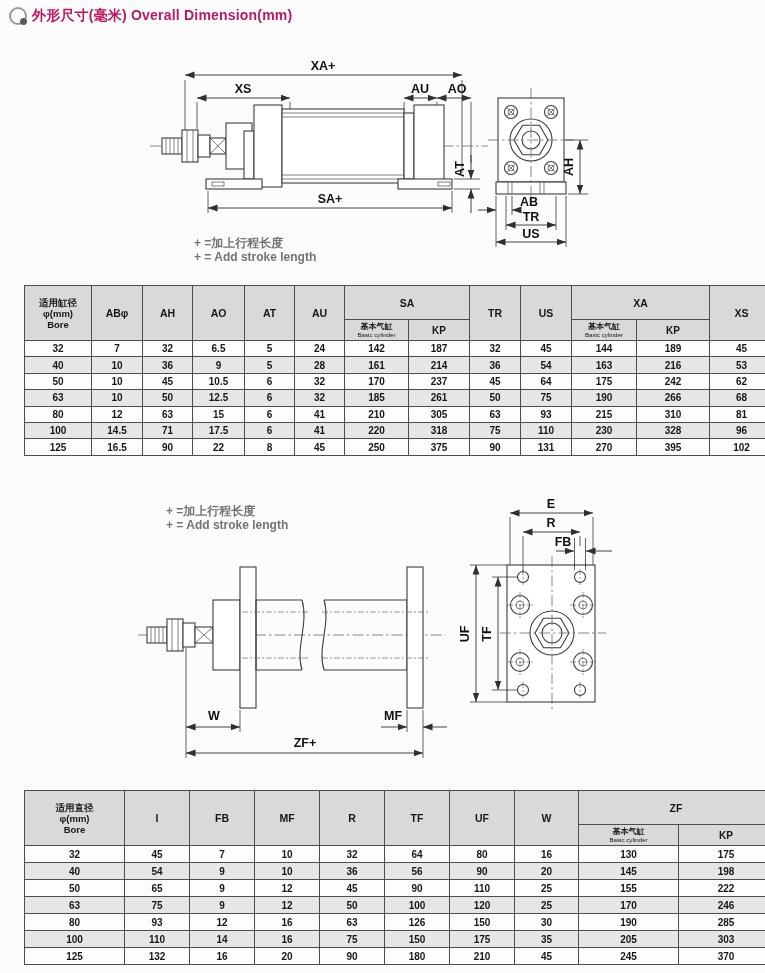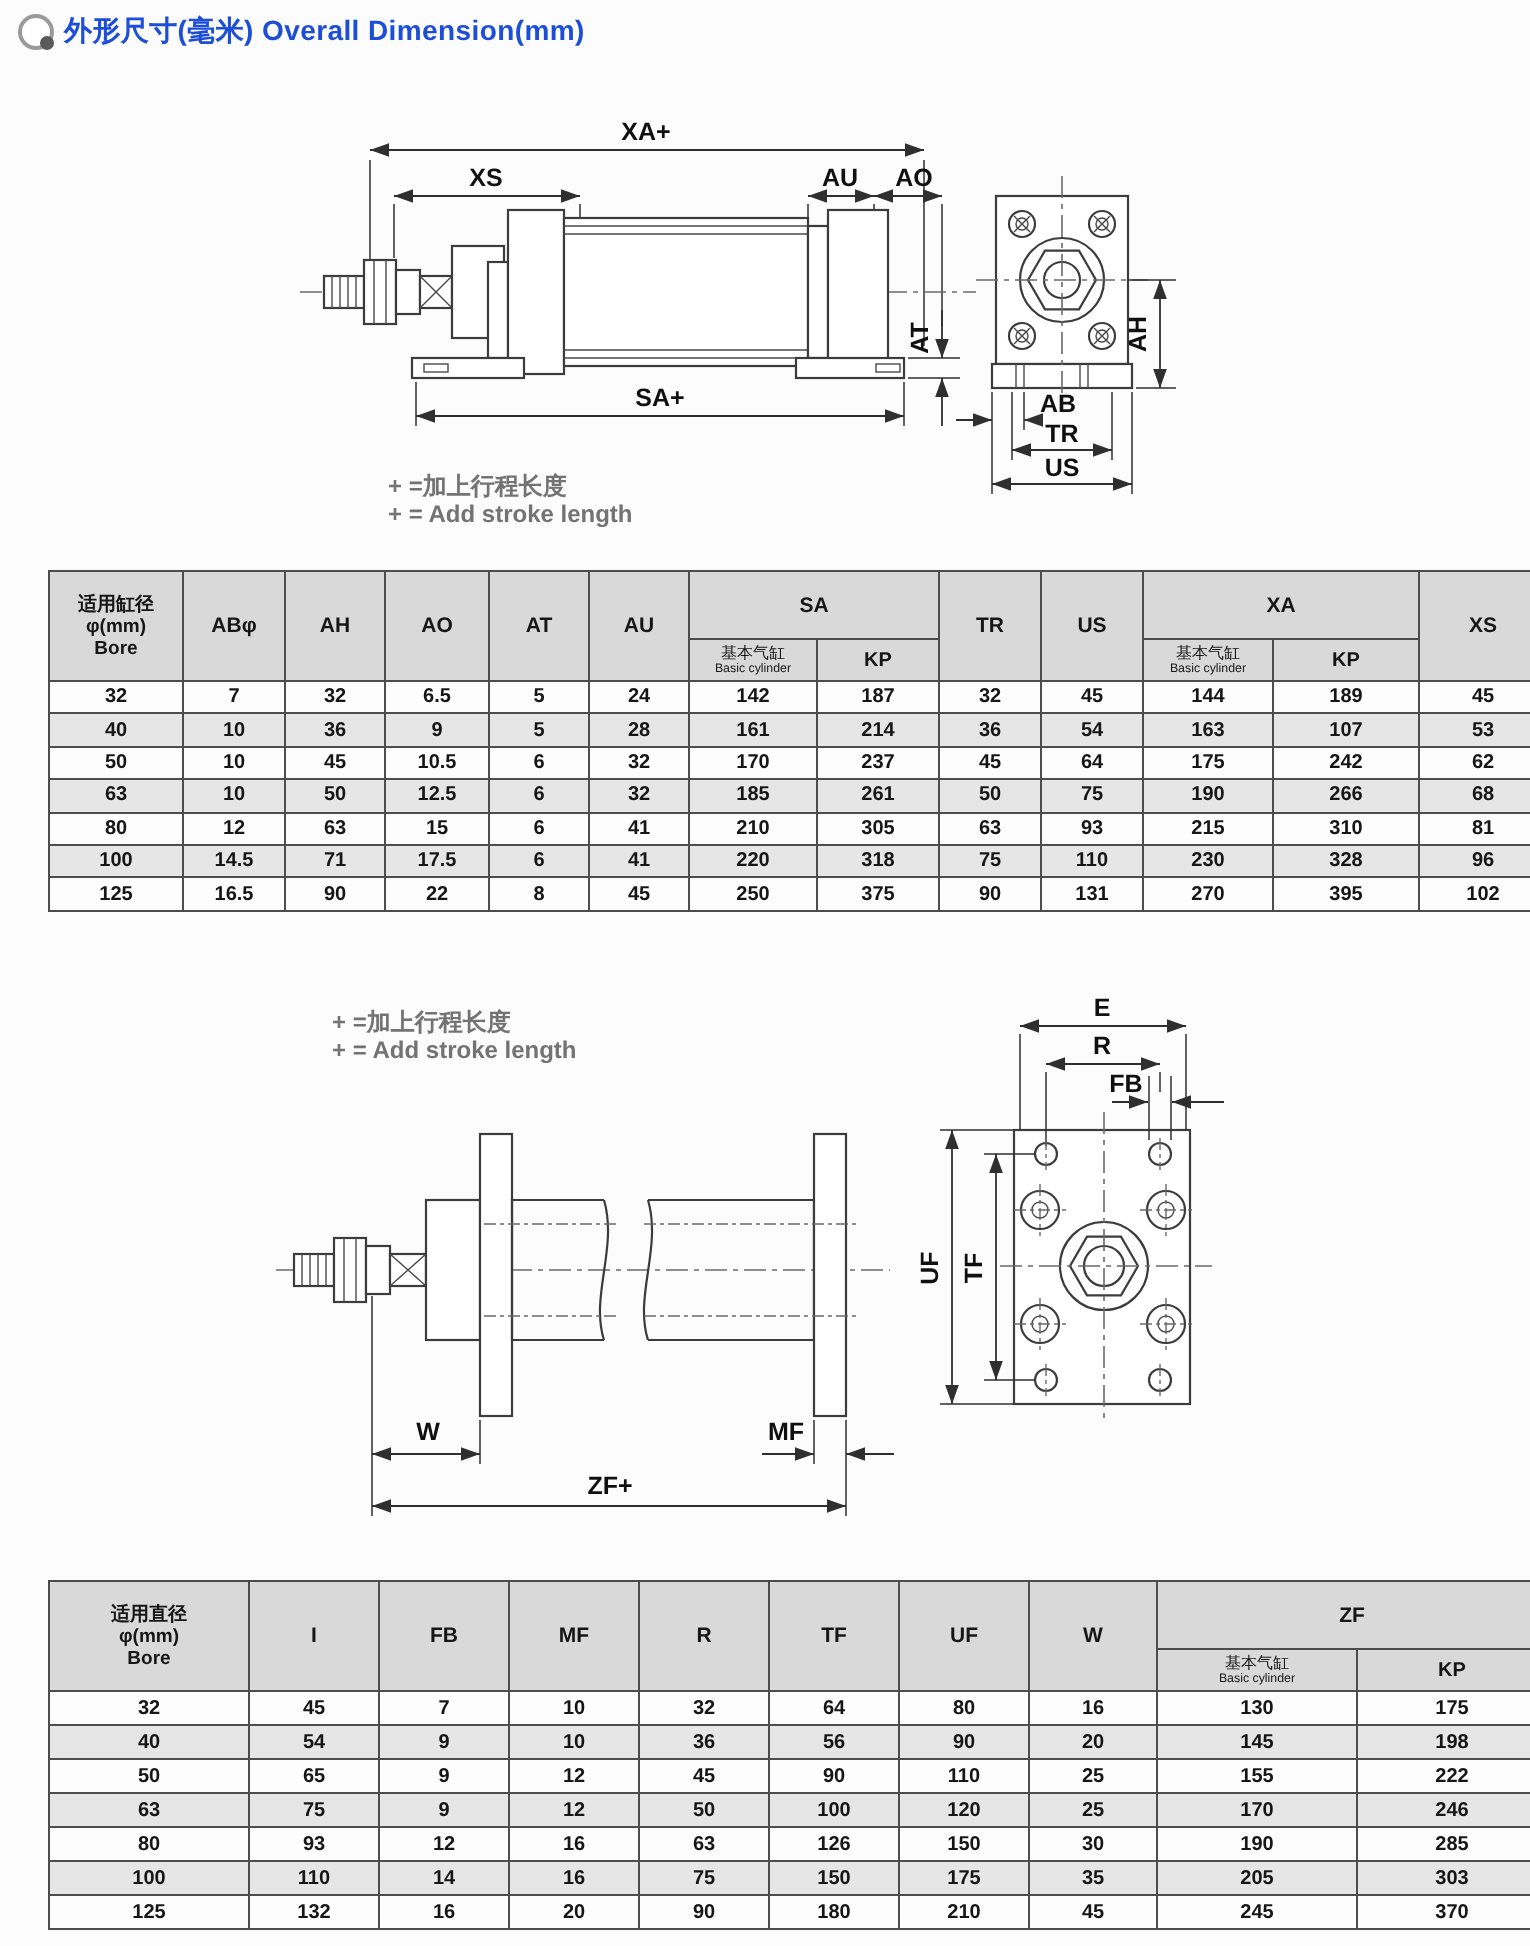--- a/index.html
+++ b/index.html
@@ -1,38 +1,38 @@
 <!DOCTYPE html>
 <html><head>
 <meta charset="utf-8">
 <style>
   html,body{margin:0;padding:0;background:#fff;}
   .page{position:relative;width:765px;height:973px;background:#fcfcfc;font-family:"Liberation Sans",sans-serif;overflow:hidden;}
   .title-bar{position:absolute;left:9px;top:7px;display:flex;align-items:center;gap:5px;}
   .sec-icon{width:14px;height:14px;border:2px solid #9a9a9a;border-radius:50%;position:relative;background:#fff;flex:0 0 auto;}
   .sec-icon::after{content:"";position:absolute;right:-2px;bottom:-2px;width:7px;height:7px;background:#5a5a5a;border-radius:50%;}
-  .page-title{font-size:14px;font-weight:600;color:#1d4ed8;letter-spacing:.2px;}
+  .page-title{font-size:14px;font-weight:600;color:#be185d;letter-spacing:.2px;}
   .note{position:absolute;font-size:12px;font-weight:700;color:#737373;line-height:14px;}
   .note div{white-space:pre;}
   svg.draw{position:absolute;left:0;}
   .ln{stroke:#3c3c3c;stroke-width:1.1;fill:none;}
   .lf{stroke:#3c3c3c;stroke-width:1.1;fill:#fff;}
   .thin{stroke:#4a4a4a;stroke-width:.7;fill:none;}
   .cl{stroke:#6a6a6a;stroke-width:.8;stroke-dasharray:11 3 2.5 3;fill:none;}
   .clс{stroke:#6a6a6a;stroke-width:.7;stroke-dasharray:6 2 2 2;fill:none;}
   .dim{stroke:#2f2f2f;stroke-width:.9;fill:none;}
   .ext{stroke:#2f2f2f;stroke-width:.75;fill:none;}
   text.dl{font-family:"Liberation Sans",sans-serif;font-size:12.5px;fill:#101010;font-weight:600;}
   .dimtable{position:absolute;left:24px;width:749px;border-collapse:collapse;table-layout:fixed;font-size:10px;color:#161616;border-radius:29px;}
   .dimtable th,.dimtable td{border:1px solid #4d4d4d;text-align:center;vertical-align:middle;padding:0;font-weight:700;}
   .dimtable thead th{background:#d9d9d9;}
   .dimtable thead tr.mainrow th{height:33px;font-size:10.5px;}
   .dimtable thead tr.subrow th{height:20px;font-size:10px;}
   .th-multi{white-space:pre-line;font-size:9.5px !important;line-height:11px;}
-  .sub-cn{font-size:8px;line-height:9px;font-weight:400;}
+  .sub-cn{font-size:8px;line-height:9px;font-weight:700;}
   .sub-en{font-size:6.5px;line-height:7px;font-weight:400;transform:scale(.95);}
   #t1 tbody tr{height:16.4px;}
   #t2 tbody tr{height:17px;}
   .dimtable tbody tr.alt{background:#e6e6e6;}
   .dimtable tbody tr{background:#fdfdfd;}
 </style>
 </head>
 <body>
 
 <div class="page">
@@ -227,21 +227,21 @@
           <td>10</td>
           <td>36</td>
           <td>9</td>
           <td>5</td>
           <td>28</td>
           <td>161</td>
           <td>214</td>
           <td>36</td>
           <td>54</td>
           <td>163</td>
-          <td>107</td>
+          <td>216</td>
           <td>53</td>
         </tr>
         <tr>
           <td>50</td>
           <td>10</td>
           <td>45</td>
           <td>10.5</td>
           <td>6</td>
           <td>32</td>
           <td>170</td>

